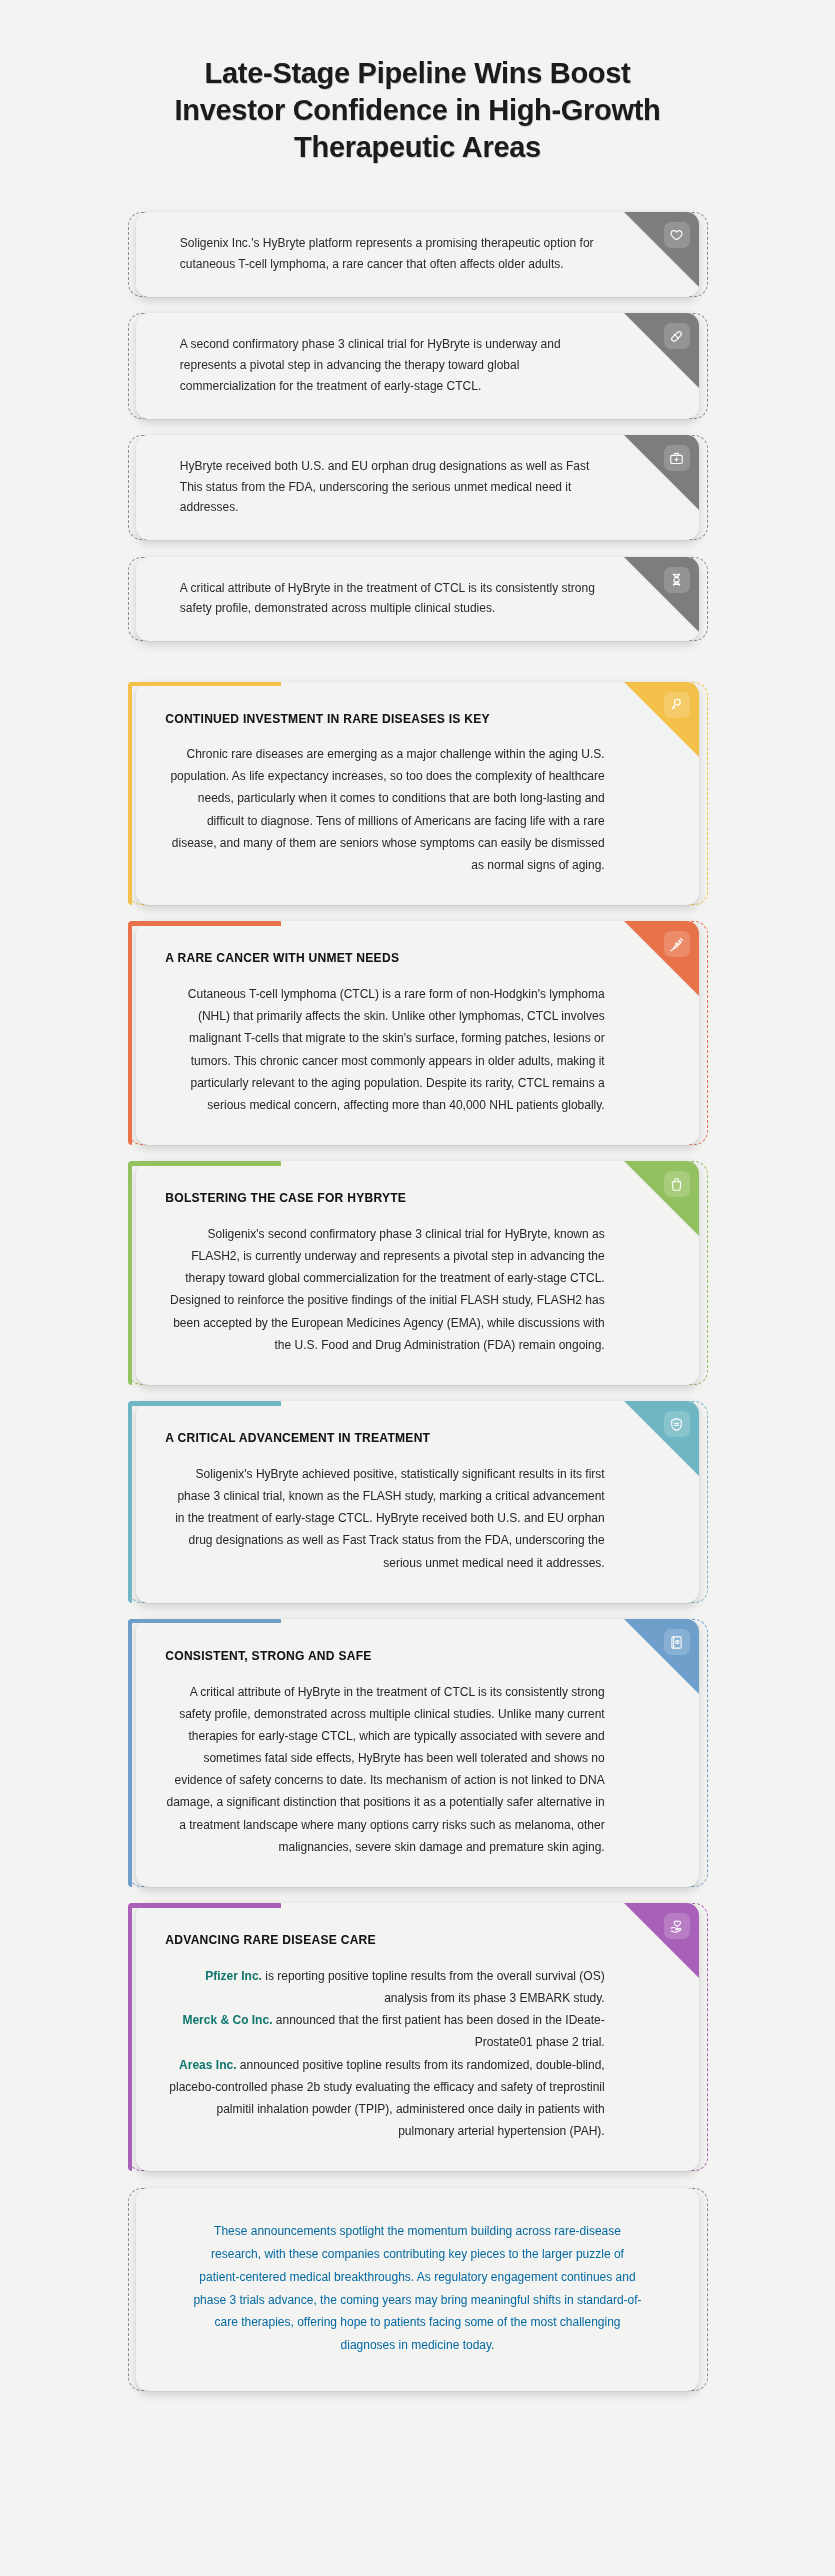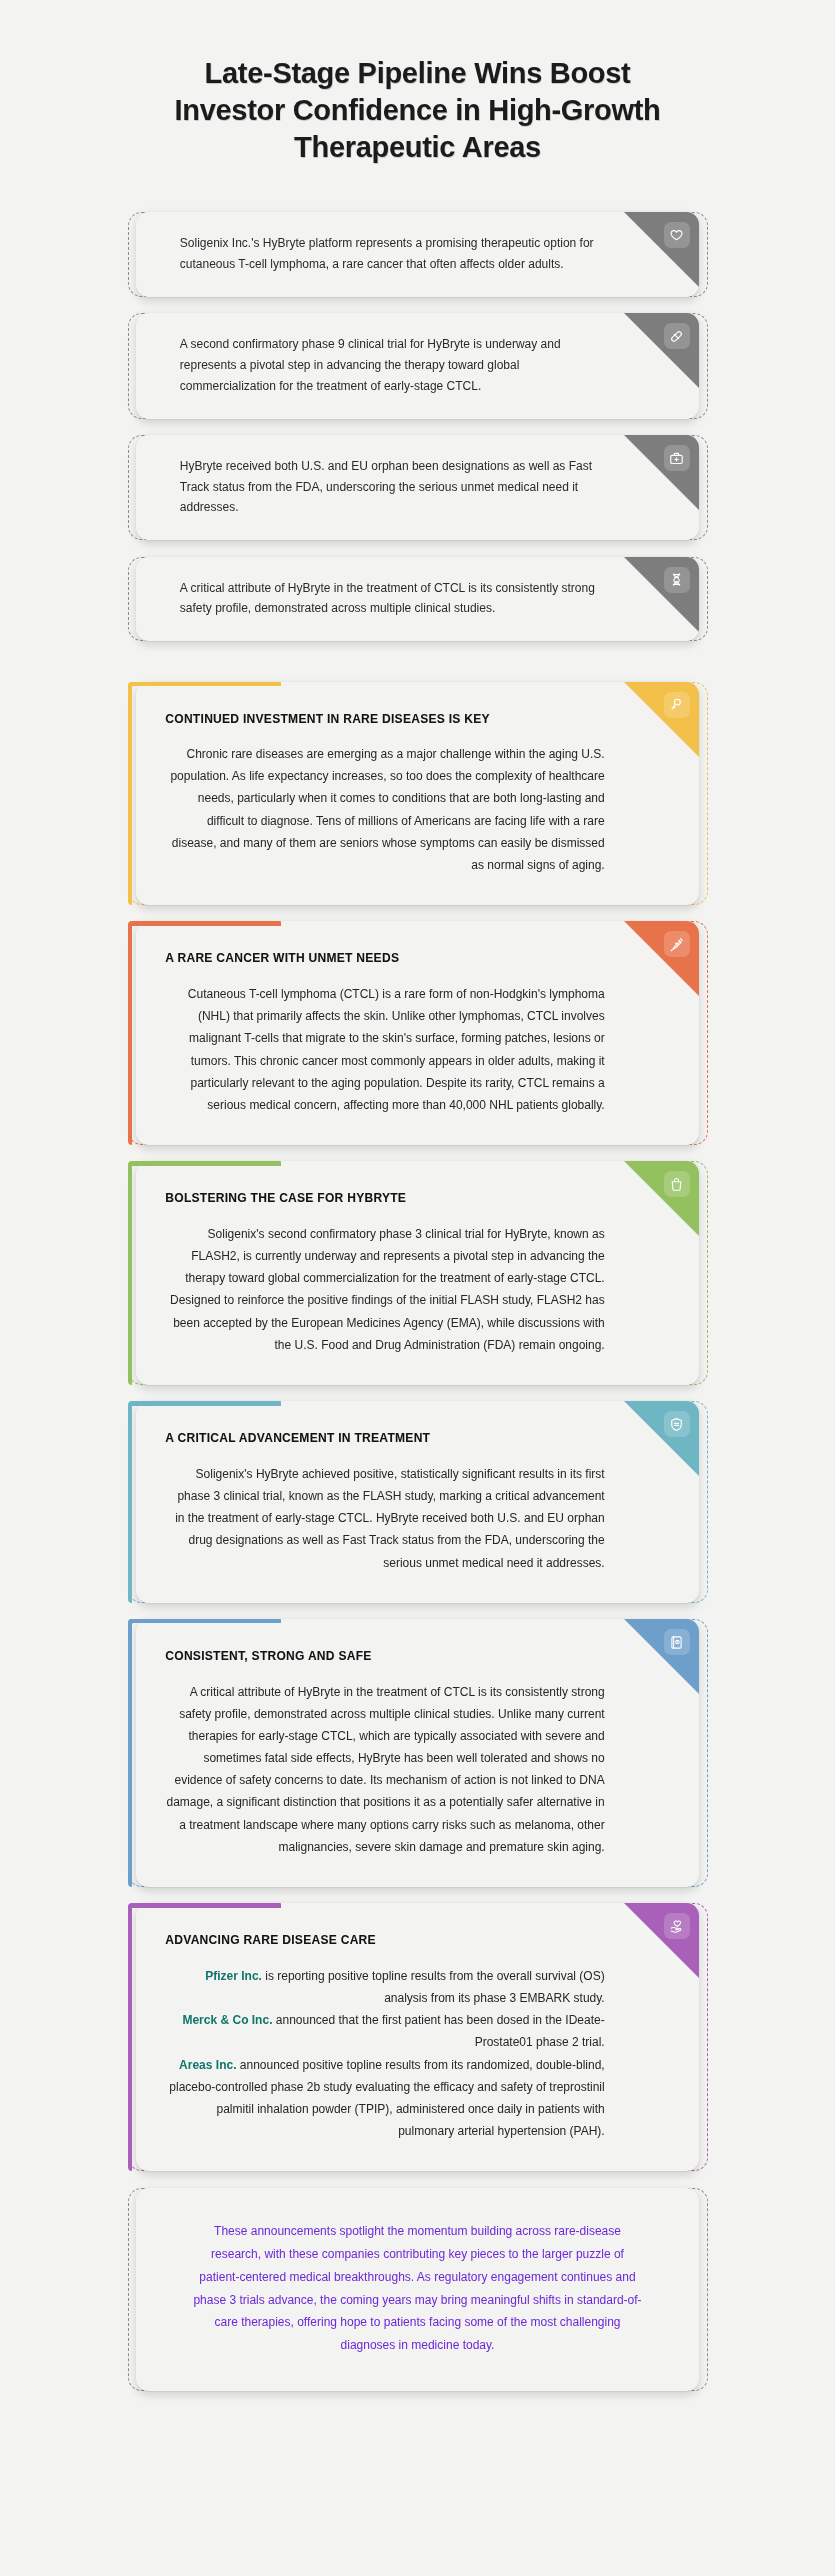--- a/index.html
+++ b/index.html
@@ -151,21 +151,21 @@
   .card.accent { padding: 25px 94px 29px 29px; }
 
   
   .card.conclusion {
     padding: 32.5px 54px 34px 54px;
     text-align: center;
   }
   .card.conclusion p {
     font-size: 12px;
     line-height: 1.9;
-    color: #6d28d9;
+    color: #0369a1;
   }
 
   .spacer-lg { height: 15px; }
 </style>
 </head>
 <body>
 
 <div class="page">
 
   <div class="title-block">
@@ -192,38 +192,38 @@
         <div class="card plain">
           <div class="ribbon">
             <div class="fold" style="border-top-color: rgb(125, 125, 125);"></div>
             <div class="ribbon-icon">
               <svg viewBox="0 0 24 24" fill="none" stroke="#fff" stroke-width="1.8" stroke-linecap="round" stroke-linejoin="round">
                 <rect x="2.6" y="8.4" width="18.8" height="7.2" rx="3.6" transform="rotate(-45 12 12)"></rect>
                 <line x1="8.6" y1="8.6" x2="15.4" y2="15.4"></line>
               </svg>
             </div>
           </div>
-          <p>A second confirmatory phase 9 clinical trial for HyBryte is underway and represents a pivotal step in advancing the therapy toward global commercialization for the treatment of early-stage CTCL.</p>
+          <p>A second confirmatory phase 3 clinical trial for HyBryte is underway and represents a pivotal step in advancing the therapy toward global commercialization for the treatment of early-stage CTCL.</p>
         </div>
       </div>
       <div class="card-wrap">
         <div class="card-outline"></div>
         <div class="card plain">
           <div class="ribbon">
             <div class="fold" style="border-top-color: rgb(125, 125, 125);"></div>
             <div class="ribbon-icon">
               <svg viewBox="0 0 24 24" fill="none" stroke="#fff" stroke-width="1.8" stroke-linecap="round" stroke-linejoin="round">
                 <rect x="2.8" y="7" width="18.4" height="13" rx="2"></rect>
                 <path d="M8.6 7V5.2a1.4 1.4 0 0 1 1.4-1.4h4a1.4 1.4 0 0 1 1.4 1.4V7"></path>
                 <line x1="12" y1="11" x2="12" y2="16"></line>
                 <line x1="9.5" y1="13.5" x2="14.5" y2="13.5"></line>
               </svg>
             </div>
           </div>
-          <p>HyBryte received both U.S. and EU orphan been designations as well as Fast Track status from the FDA, underscoring the serious unmet medical need it addresses.</p>
+          <p>HyBryte received both U.S. and EU orphan drug designations as well as Fast This status from the FDA, underscoring the serious unmet medical need it addresses.</p>
         </div>
       </div>
       <div class="card-wrap">
         <div class="card-outline"></div>
         <div class="card plain">
           <div class="ribbon">
             <div class="fold" style="border-top-color: rgb(125, 125, 125);"></div>
             <div class="ribbon-icon">
               <svg viewBox="0 0 24 24" fill="none" stroke="#fff" stroke-width="1.8" stroke-linecap="round" stroke-linejoin="round">
                 <path d="M7.5 3c0 4.5 9 6 9 10.5S7.5 16.5 7.5 21"></path>

